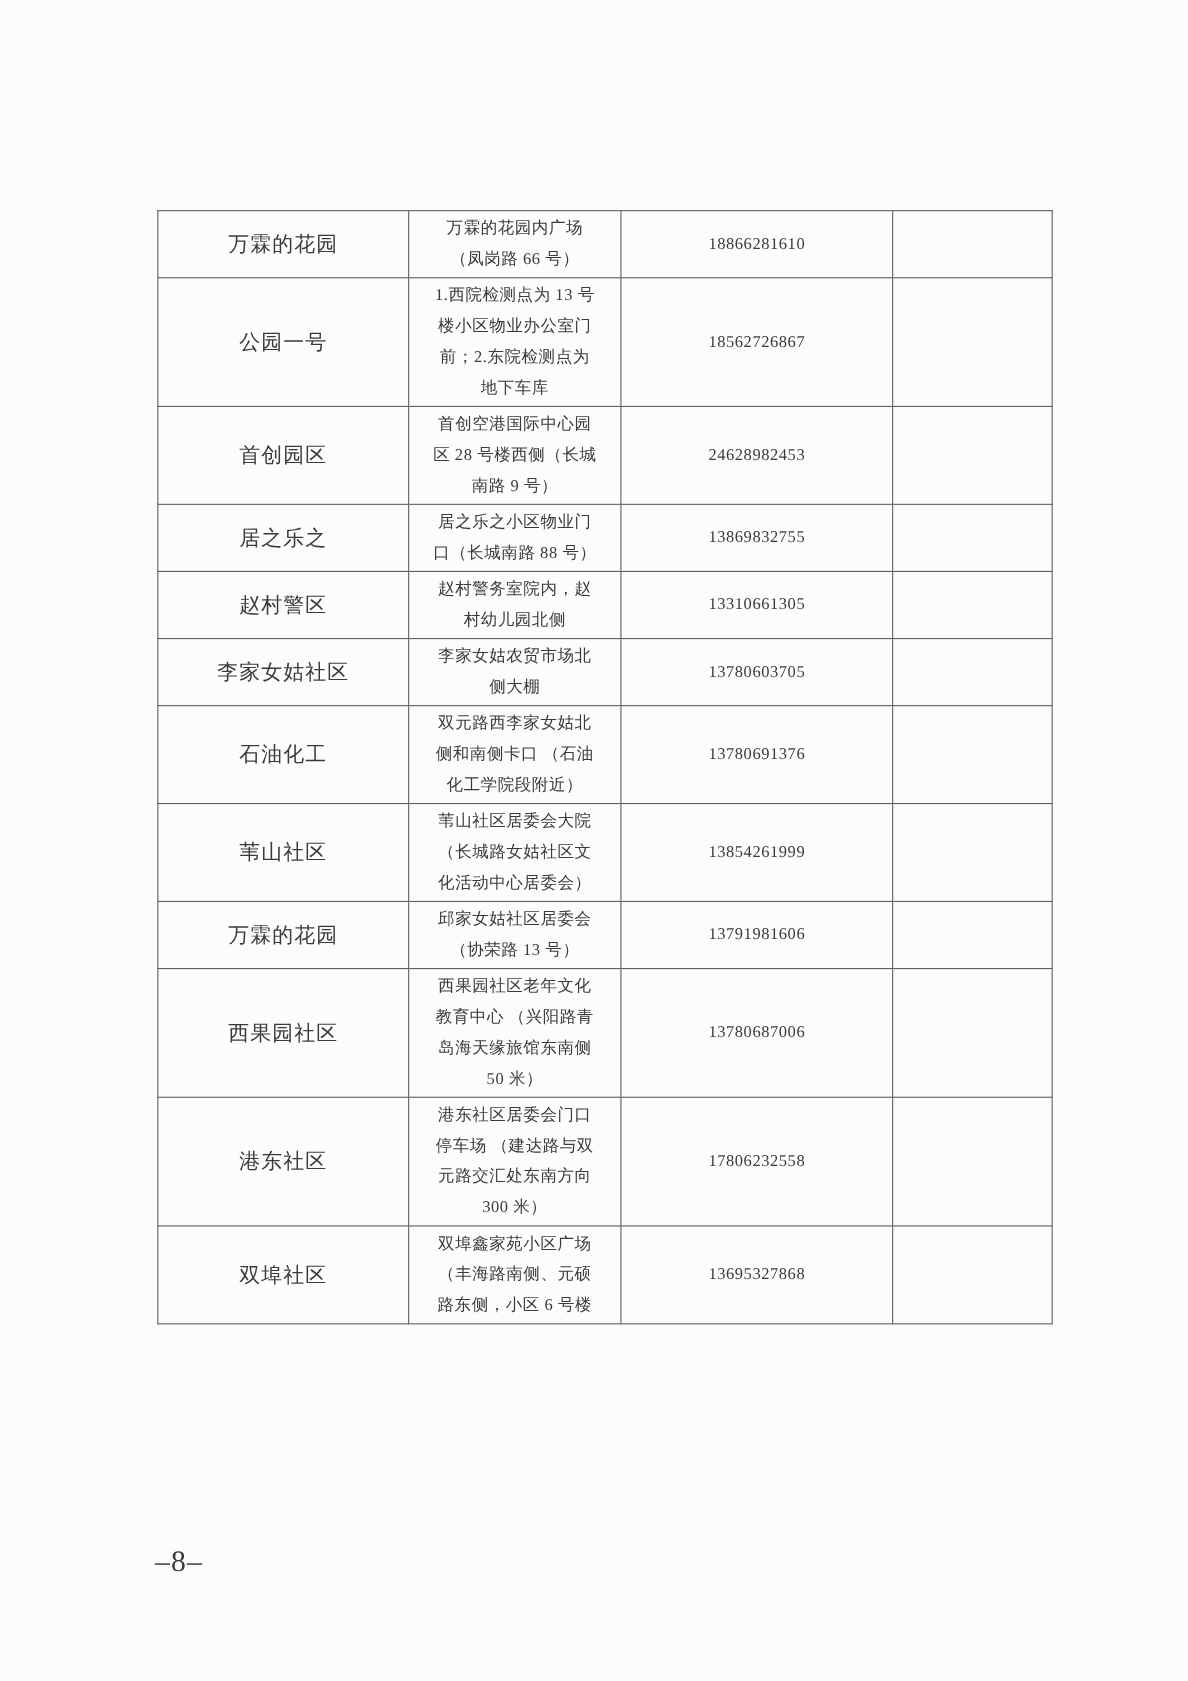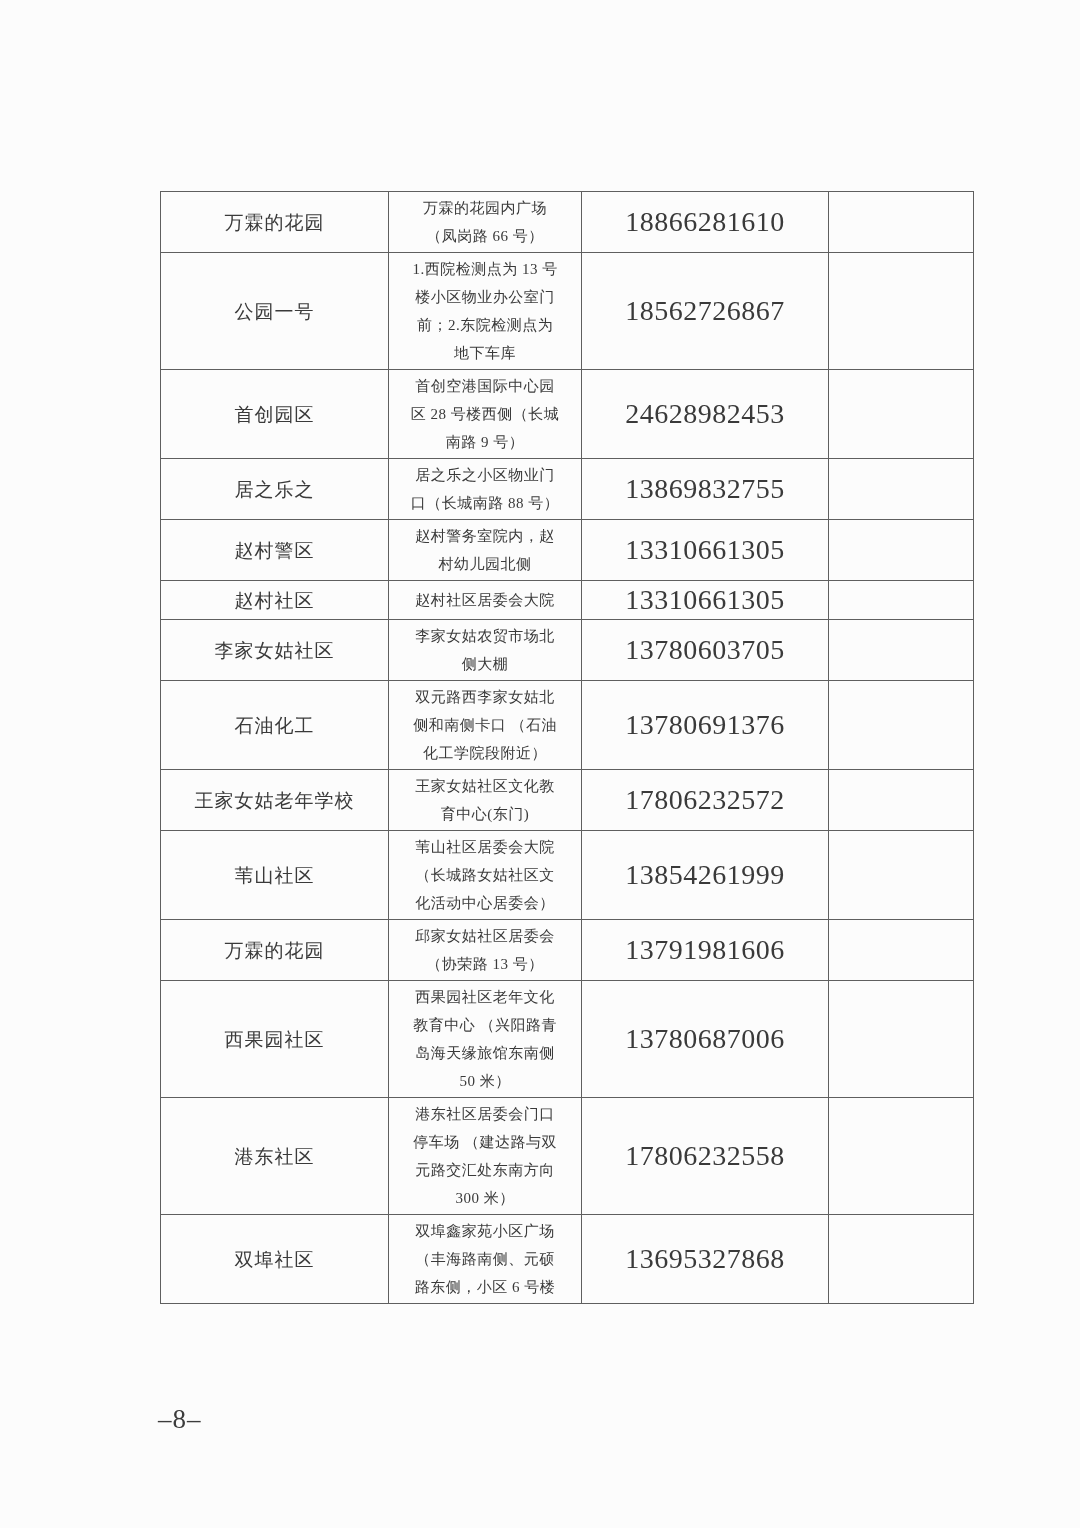--- a/index.html
+++ b/index.html
@@ -11,21 +11,21 @@
   html,body{width:1080px;height:1528px;}
   body{
     background:var(--bg);
     font-family:"Liberation Serif","DejaVu Serif",serif;
     color:var(--text);
     position:relative;
     overflow:hidden;
   }
   .page{
     position:absolute;
-    left:17px;top:0;
+    left:0;top:0;
     width:900px;height:1528px;
     background:var(--bg);
   }
   table.loc-table{
     position:absolute;
     left:143px;
     top:191px;
     border-collapse:collapse;
     table-layout:fixed;
     width:813px;
@@ -43,21 +43,21 @@
     line-height:27px;
     white-space:pre-line;
   }
   td.cell-address{
     font-size:15px;
     letter-spacing:0.5px;
     line-height:28px;
     white-space:pre-line;
   }
   td.cell-phone{
-    font-size:28px;
+    font-size:15px;
     letter-spacing:0.5px;
     line-height:26px;
   }
   td.cell-note{
     font-size:19px;
   }
   .page-number{
     position:absolute;
     left:141px;
     top:1404px;
@@ -115,52 +115,39 @@
   </tr>
 
   <tr style="height: 61px;">
     <td class="cell-name">赵村警区</td>
     <td class="cell-address">赵村警务室院内，赵
 村幼儿园北侧</td>
     <td class="cell-phone">13310661305</td>
     <td class="cell-note"></td>
   </tr>
 
-  <tr style="height: 39px;">
-    <td class="cell-name">赵村社区</td>
-    <td class="cell-address">赵村社区居委会大院</td>
-    <td class="cell-phone">13310661305</td>
-    <td class="cell-note"></td>
-  </tr>
 
   <tr style="height: 58px;">
     <td class="cell-name">李家女姑社区</td>
     <td class="cell-address">李家女姑农贸市场北
 侧大棚</td>
     <td class="cell-phone">13780603705</td>
     <td class="cell-note"></td>
   </tr>
 
 
   <tr style="height: 83px;">
     <td class="cell-name">石油化工</td>
     <td class="cell-address">双元路西李家女姑北
 侧和南侧卡口 （石油
 化工学院段附近）</td>
     <td class="cell-phone">13780691376</td>
     <td class="cell-note"></td>
   </tr>
 
-  <tr style="height: 58px;">
-    <td class="cell-name">王家女姑老年学校</td>
-    <td class="cell-address">王家女姑社区文化教
-育中心(东门)</td>
-    <td class="cell-phone">17806232572</td>
-    <td class="cell-note"></td>
-  </tr>
 
   <tr style="height: 84px;">
     <td class="cell-name">苇山社区</td>
     <td class="cell-address">苇山社区居委会大院
 （长城路女姑社区文
 化活动中心居委会）</td>
     <td class="cell-phone">13854261999</td>
     <td class="cell-note"></td>
   </tr>
 

